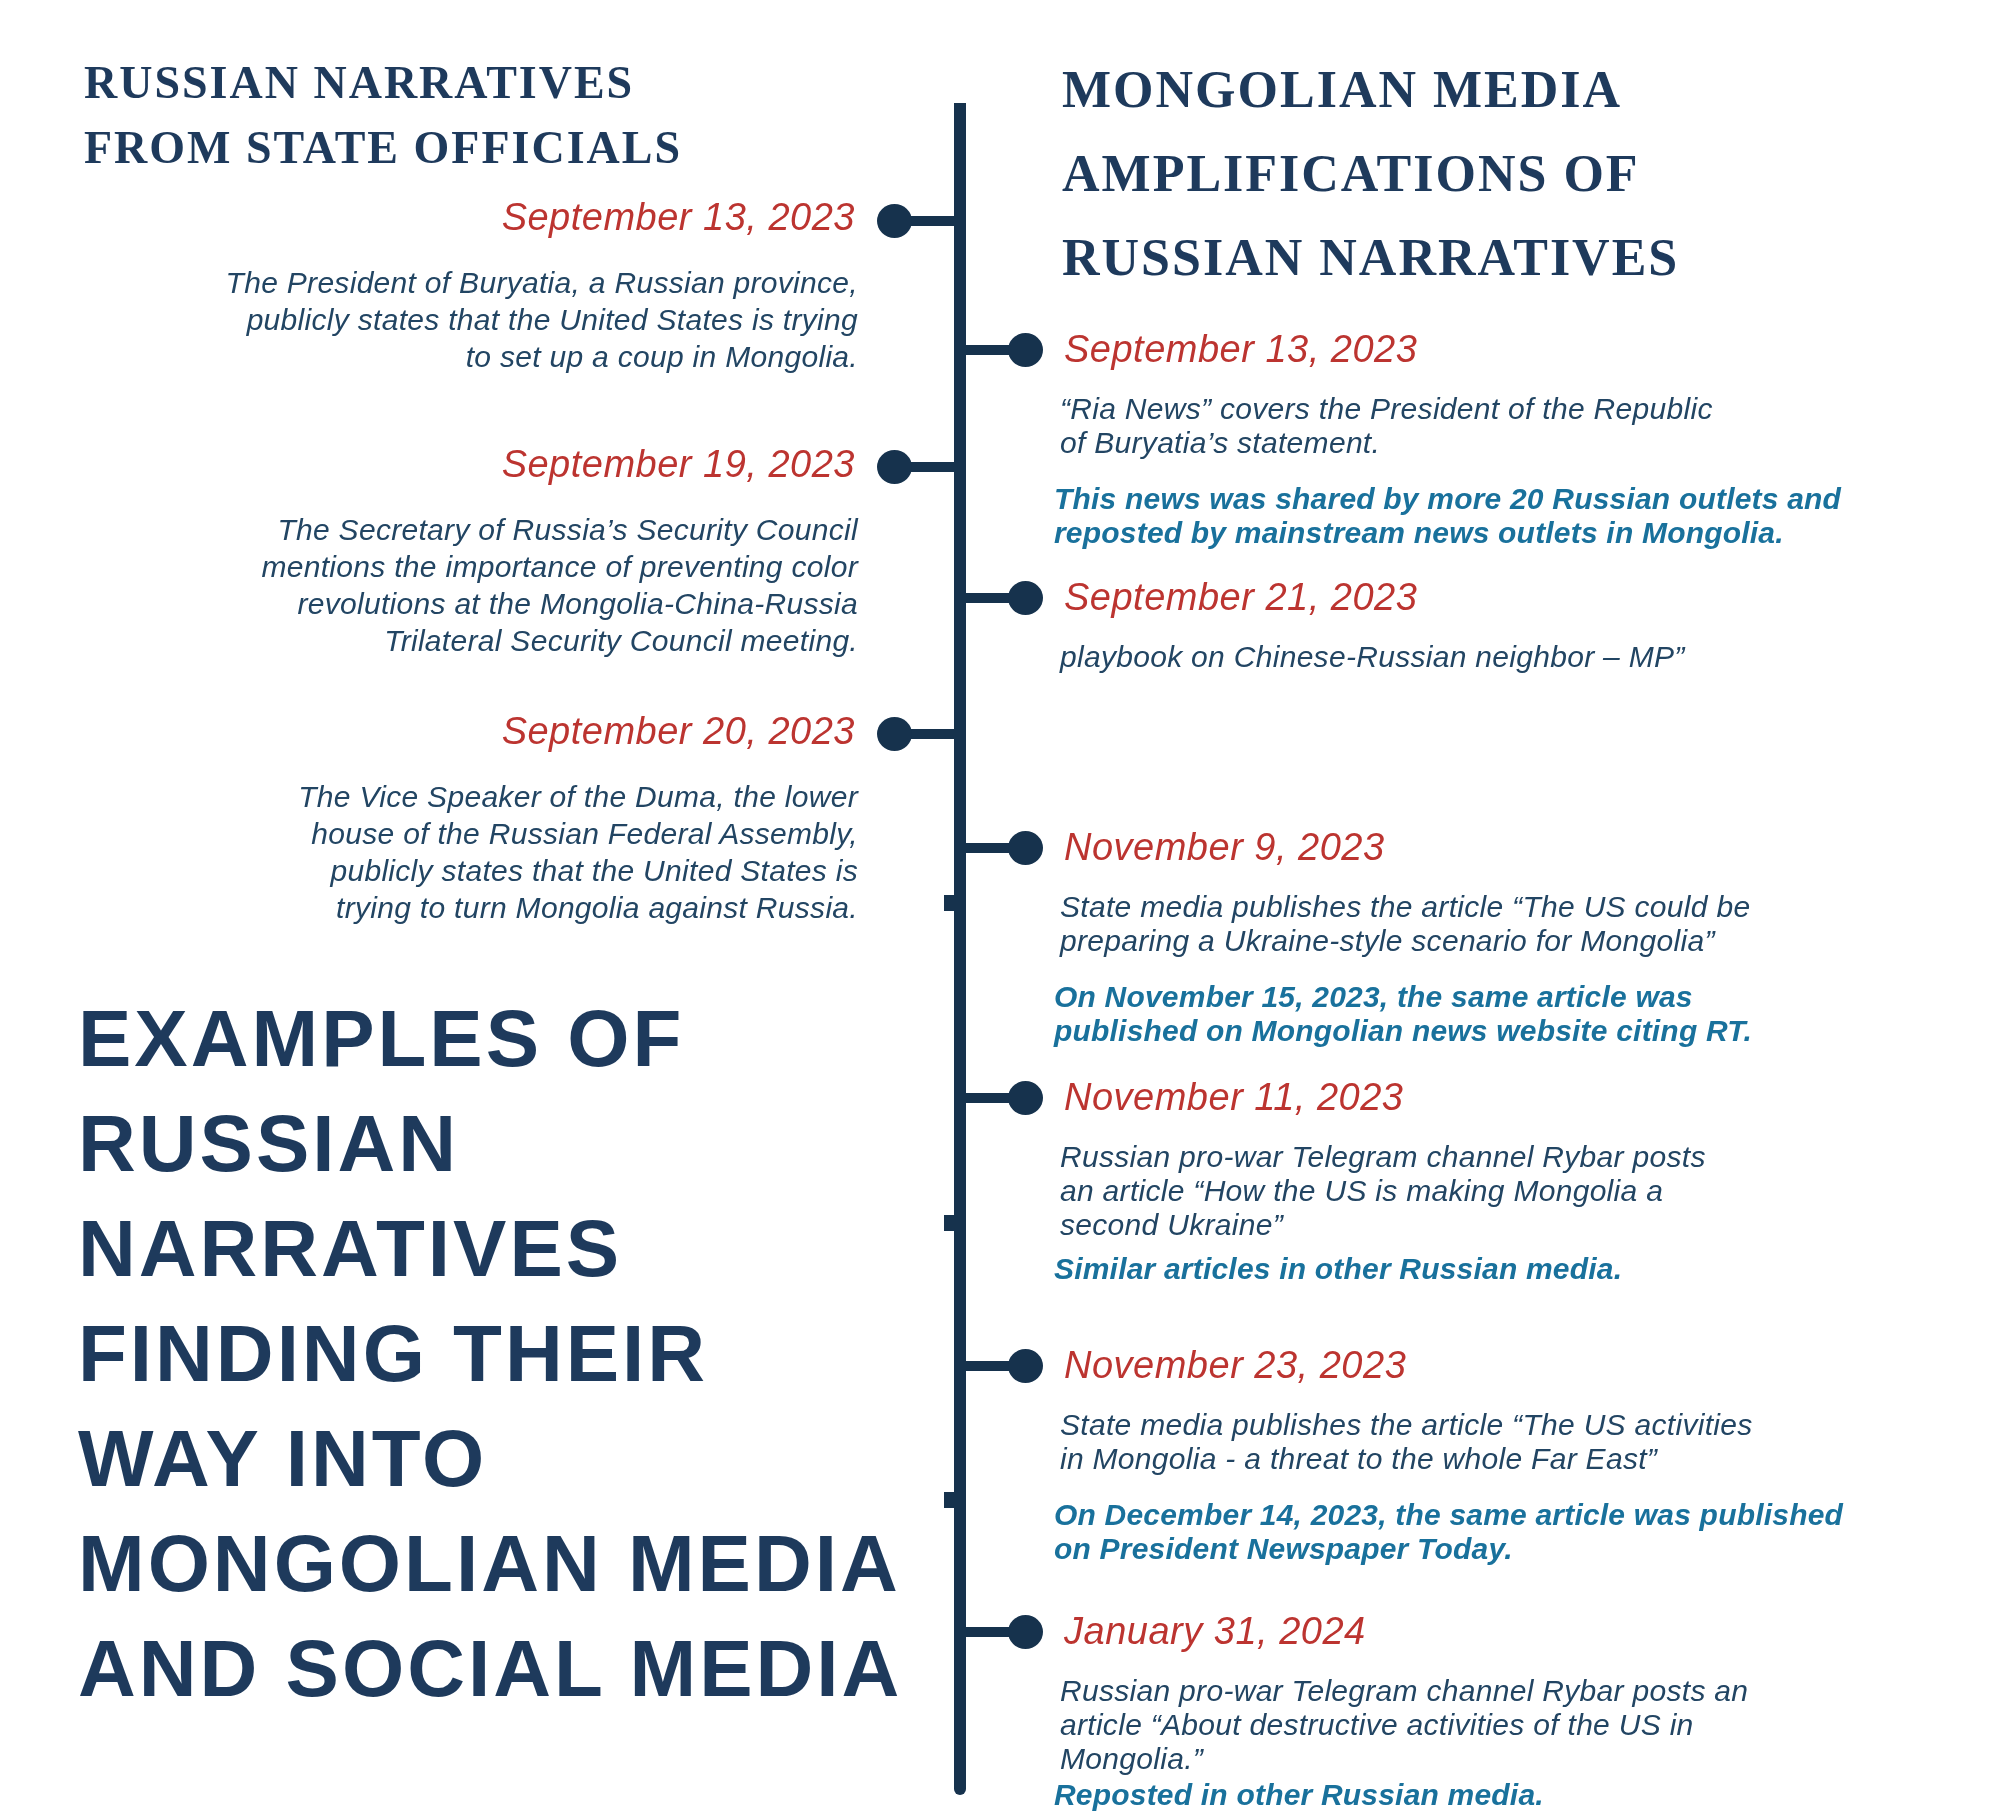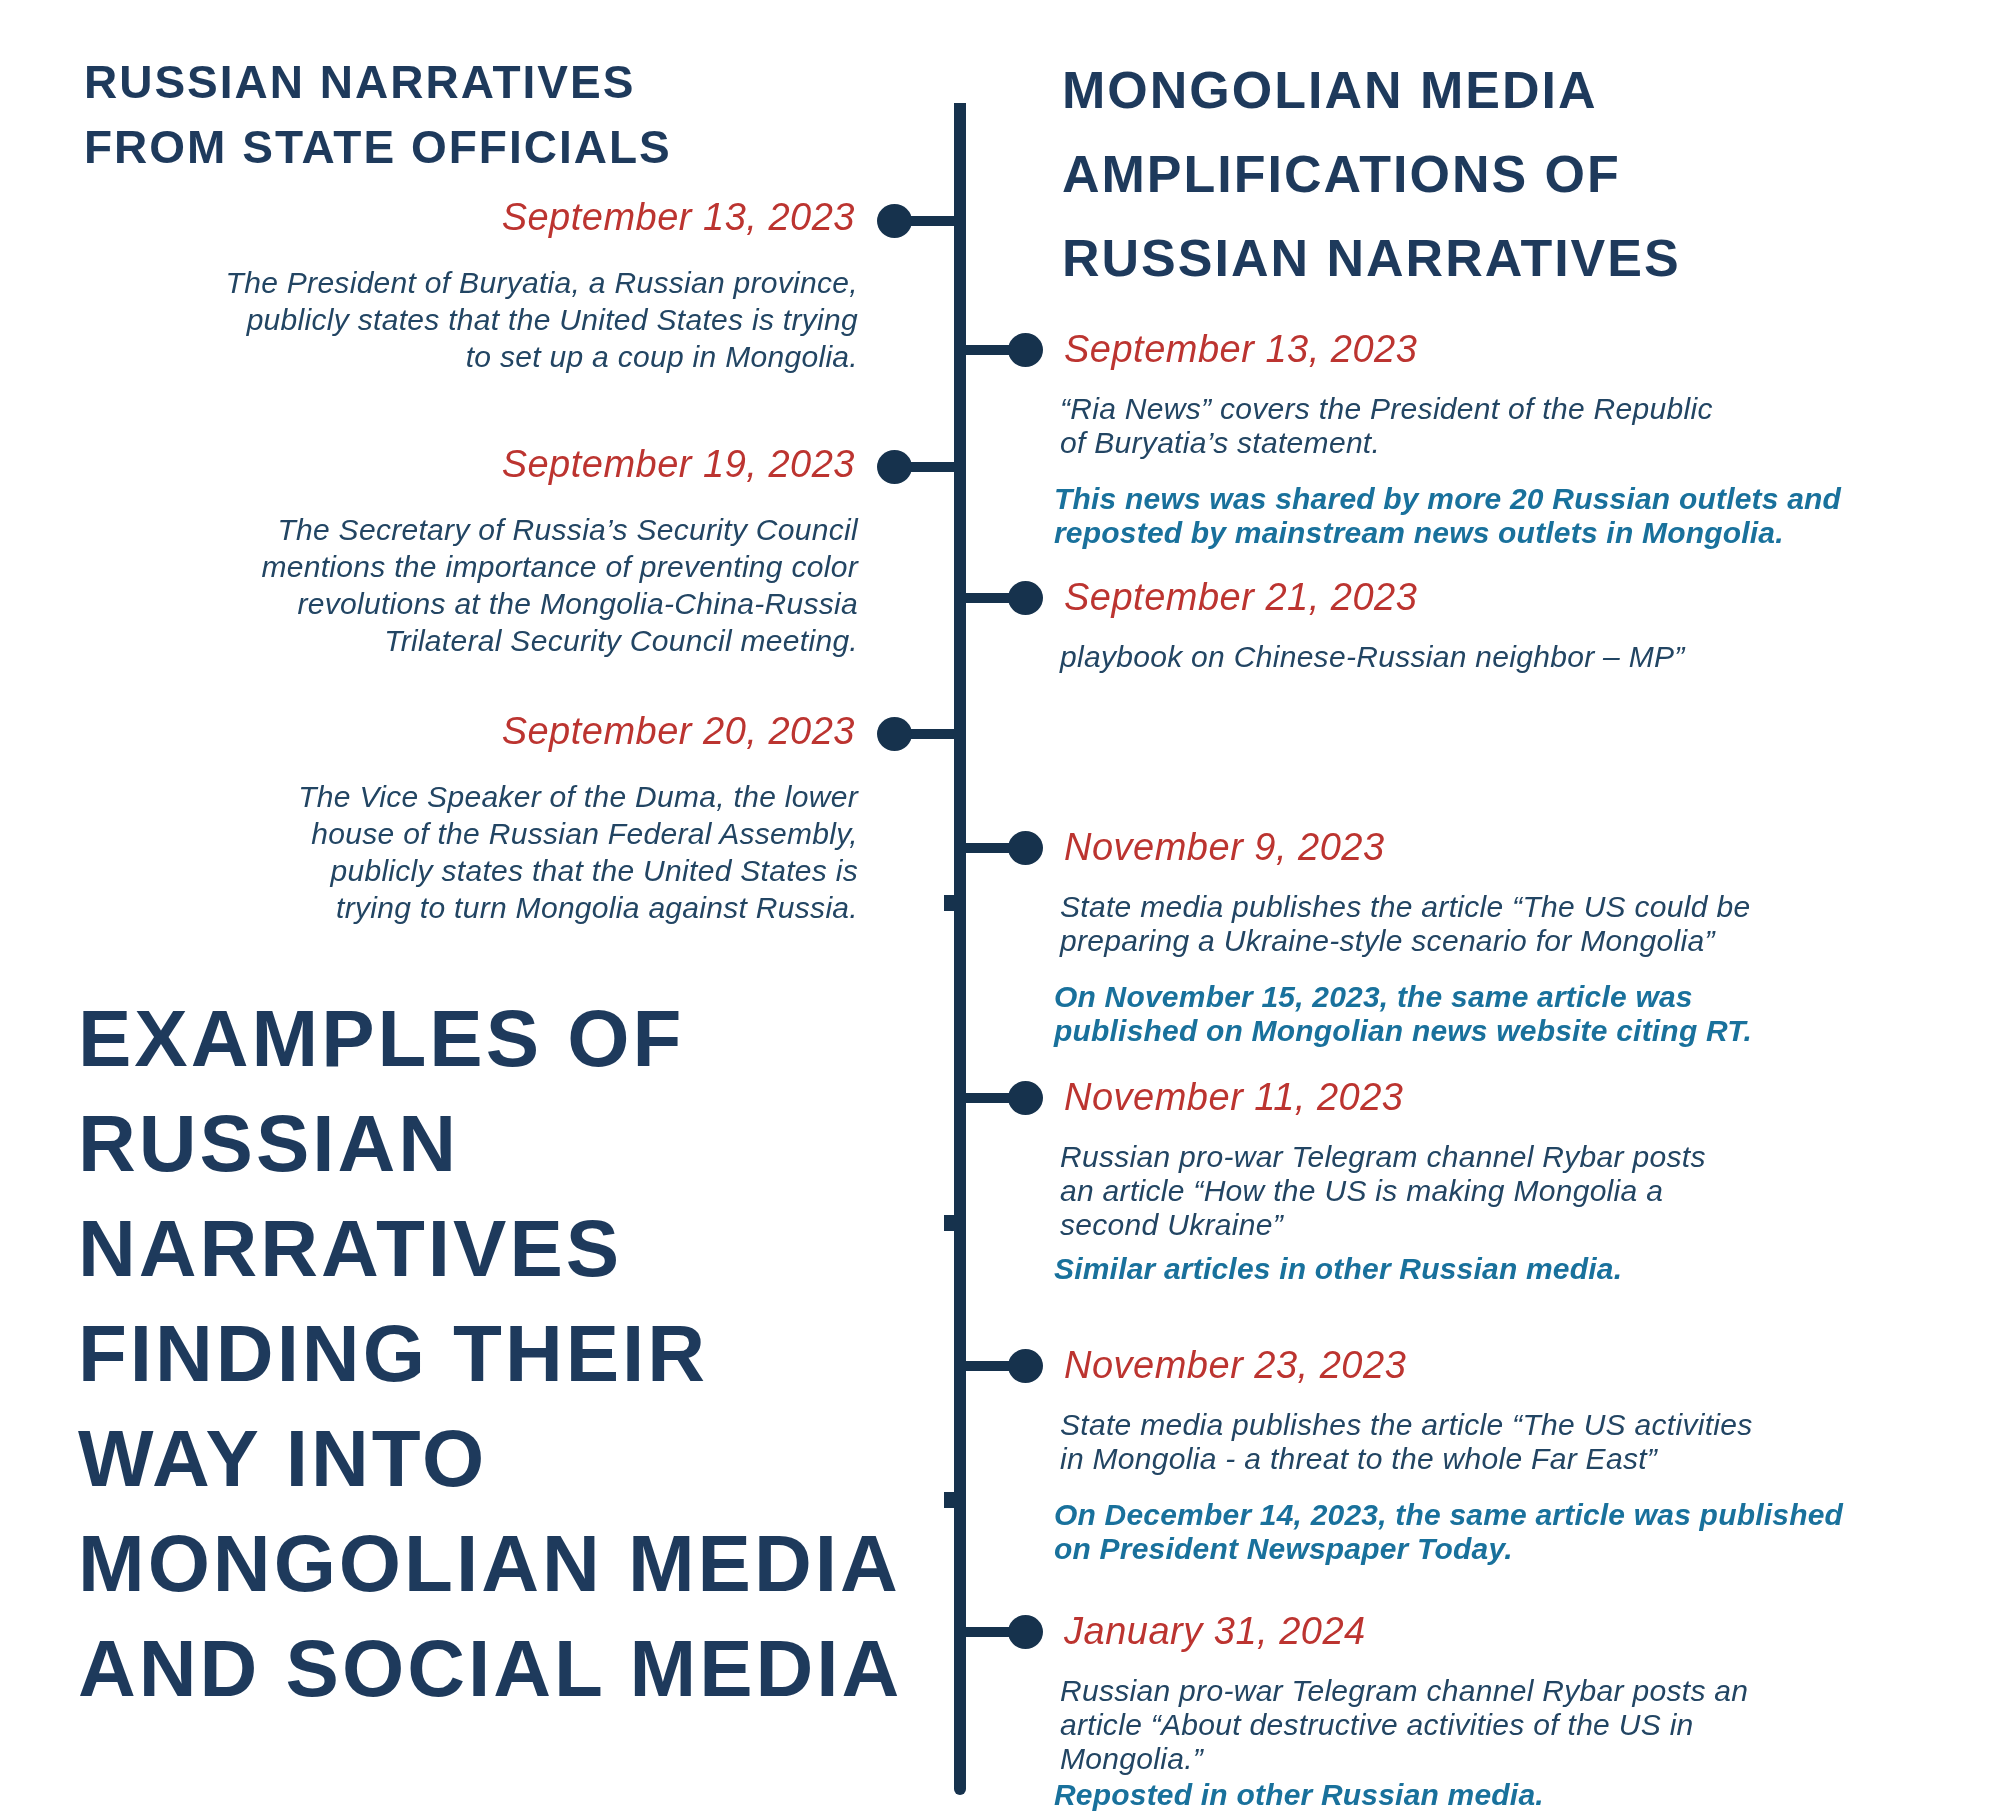--- a/index.html
+++ b/index.html
@@ -17,20 +17,21 @@
     background:var(--bg);
     font-family:"Liberation Sans", sans-serif;
     overflow:hidden;
   }
   
   .col-heading{
     position:absolute;
     color:var(--navy);
     font-weight:bold;
     letter-spacing:2px;
+    font-family:Liberation Serif, serif;
   }
   #left-heading{left:84px;top:50px;font-size:46px;line-height:65px;}
   #right-heading{left:1062px;top:48px;font-size:52px;line-height:84px;}
   
   #headline{
     position:absolute;
     left:78px;top:986px;
     color:var(--navy);
     font-weight:bold;
     font-size:80px;

